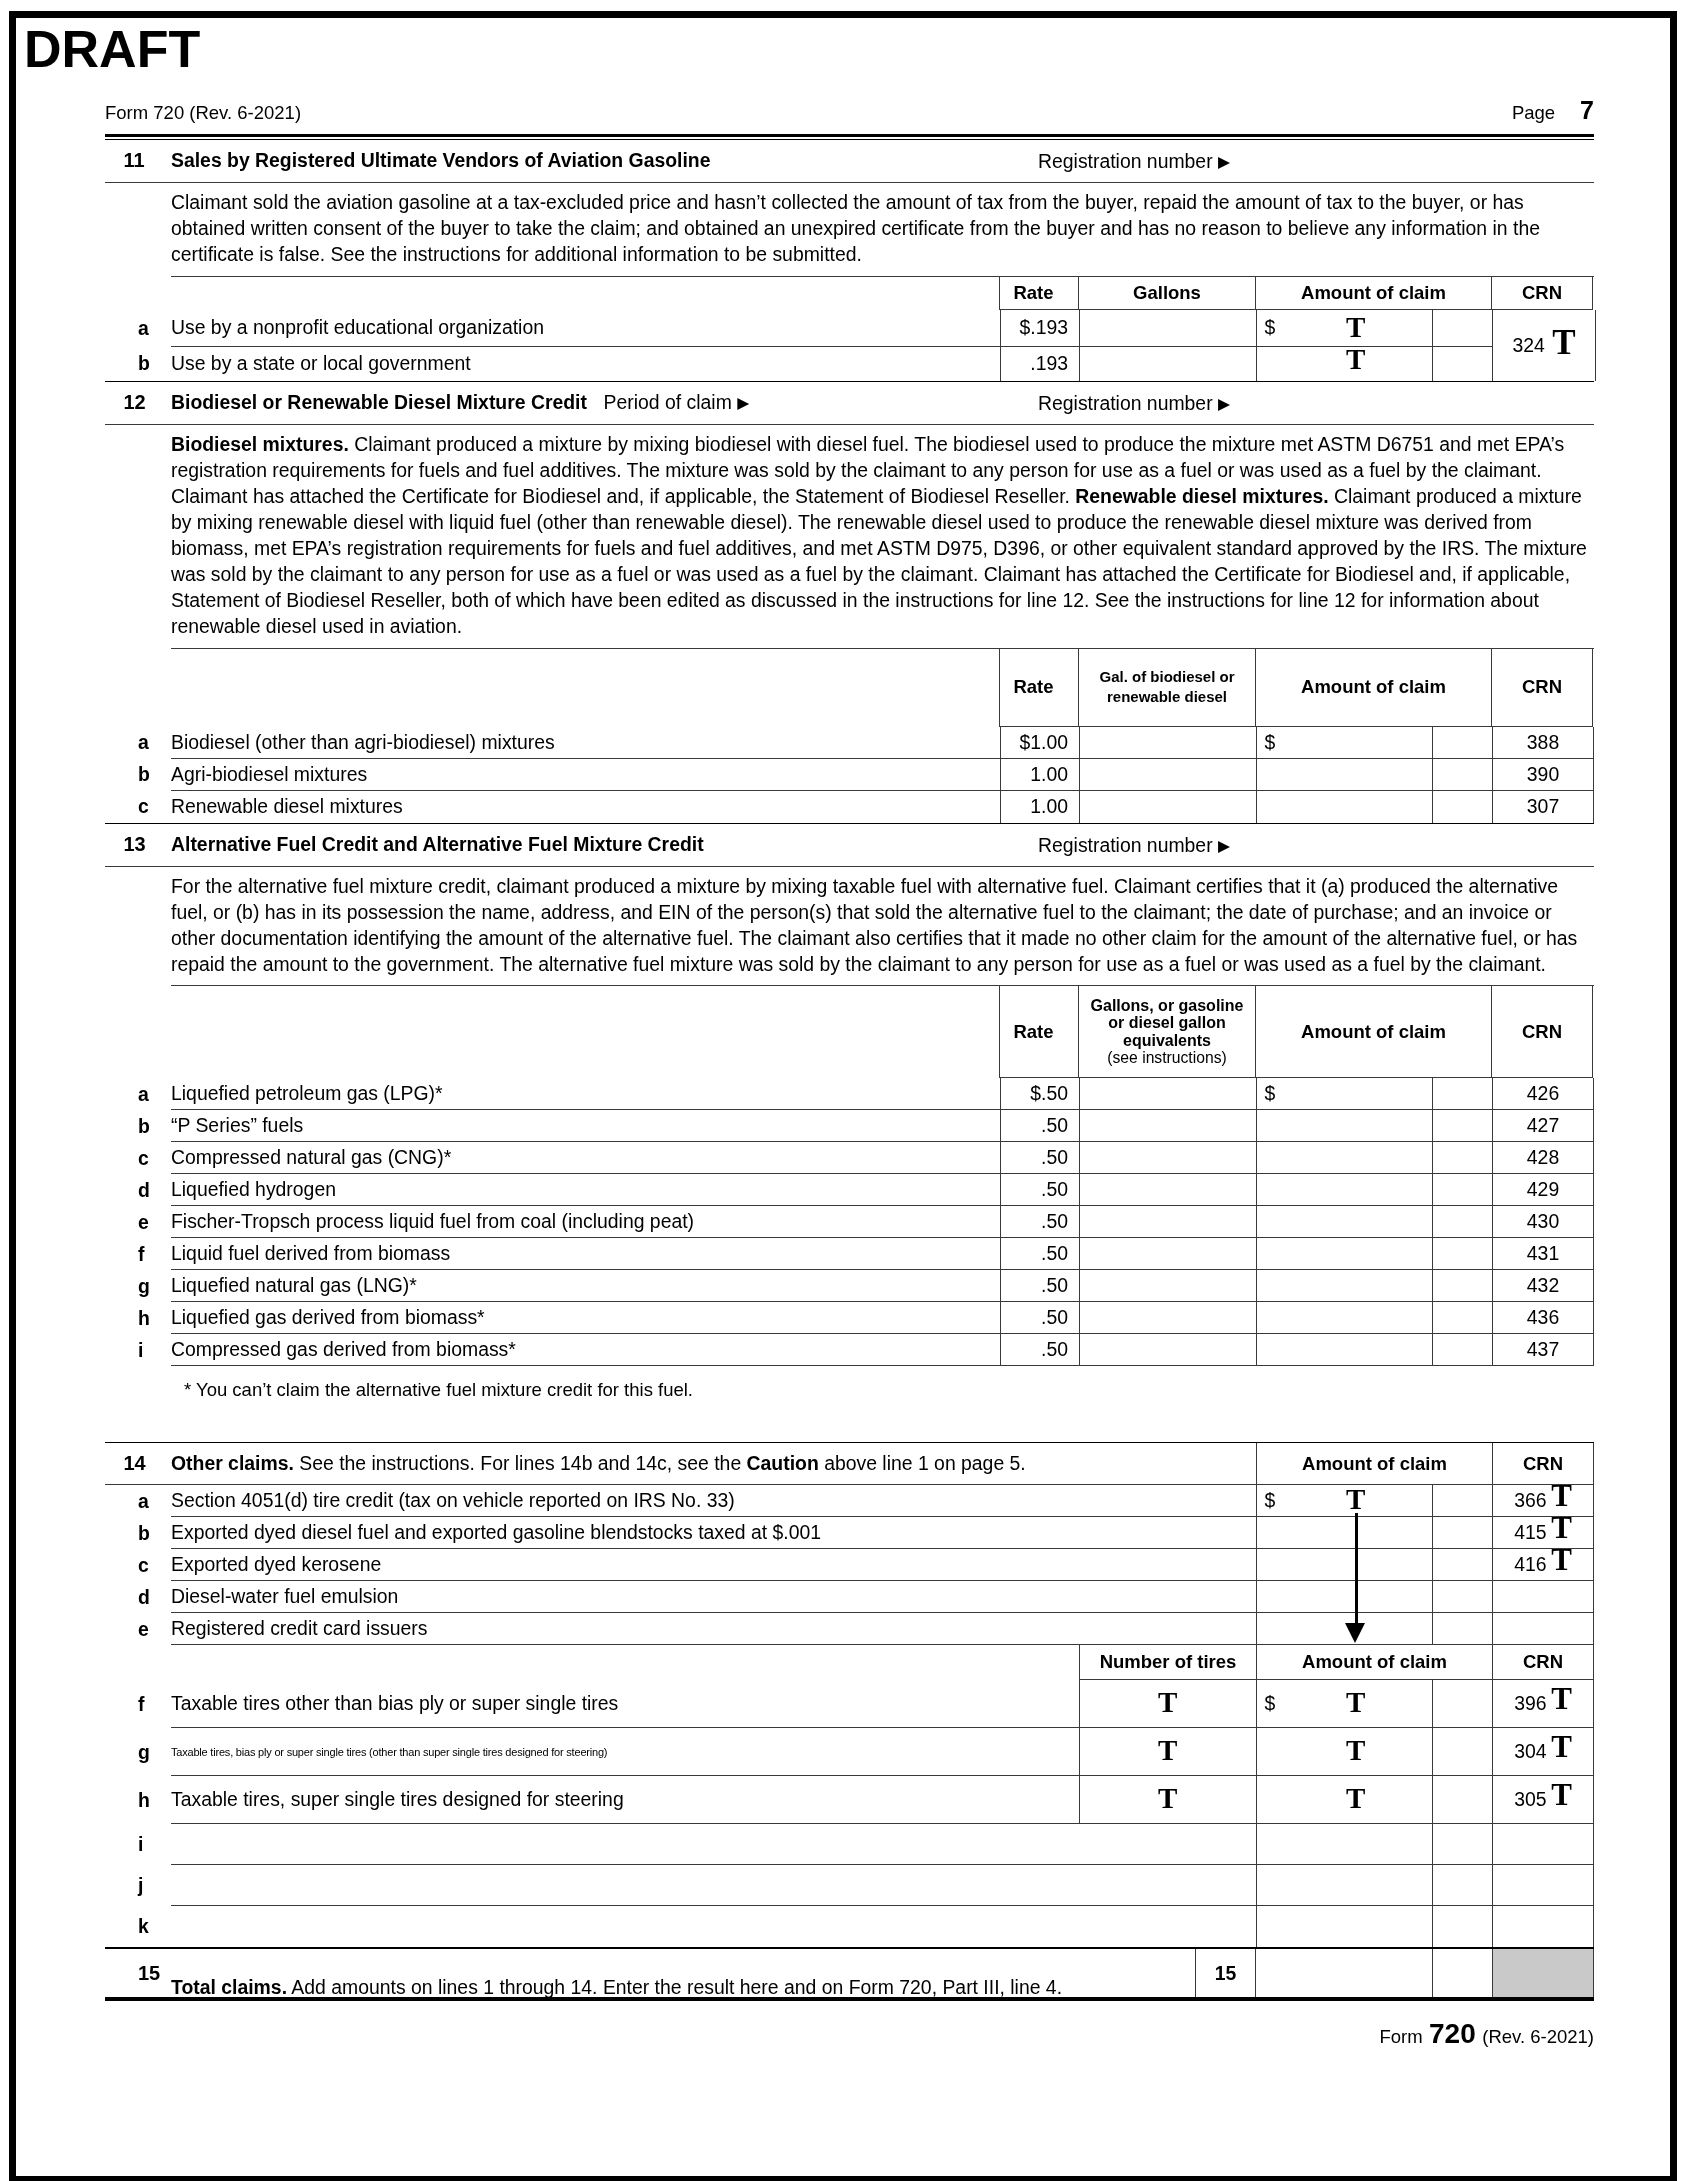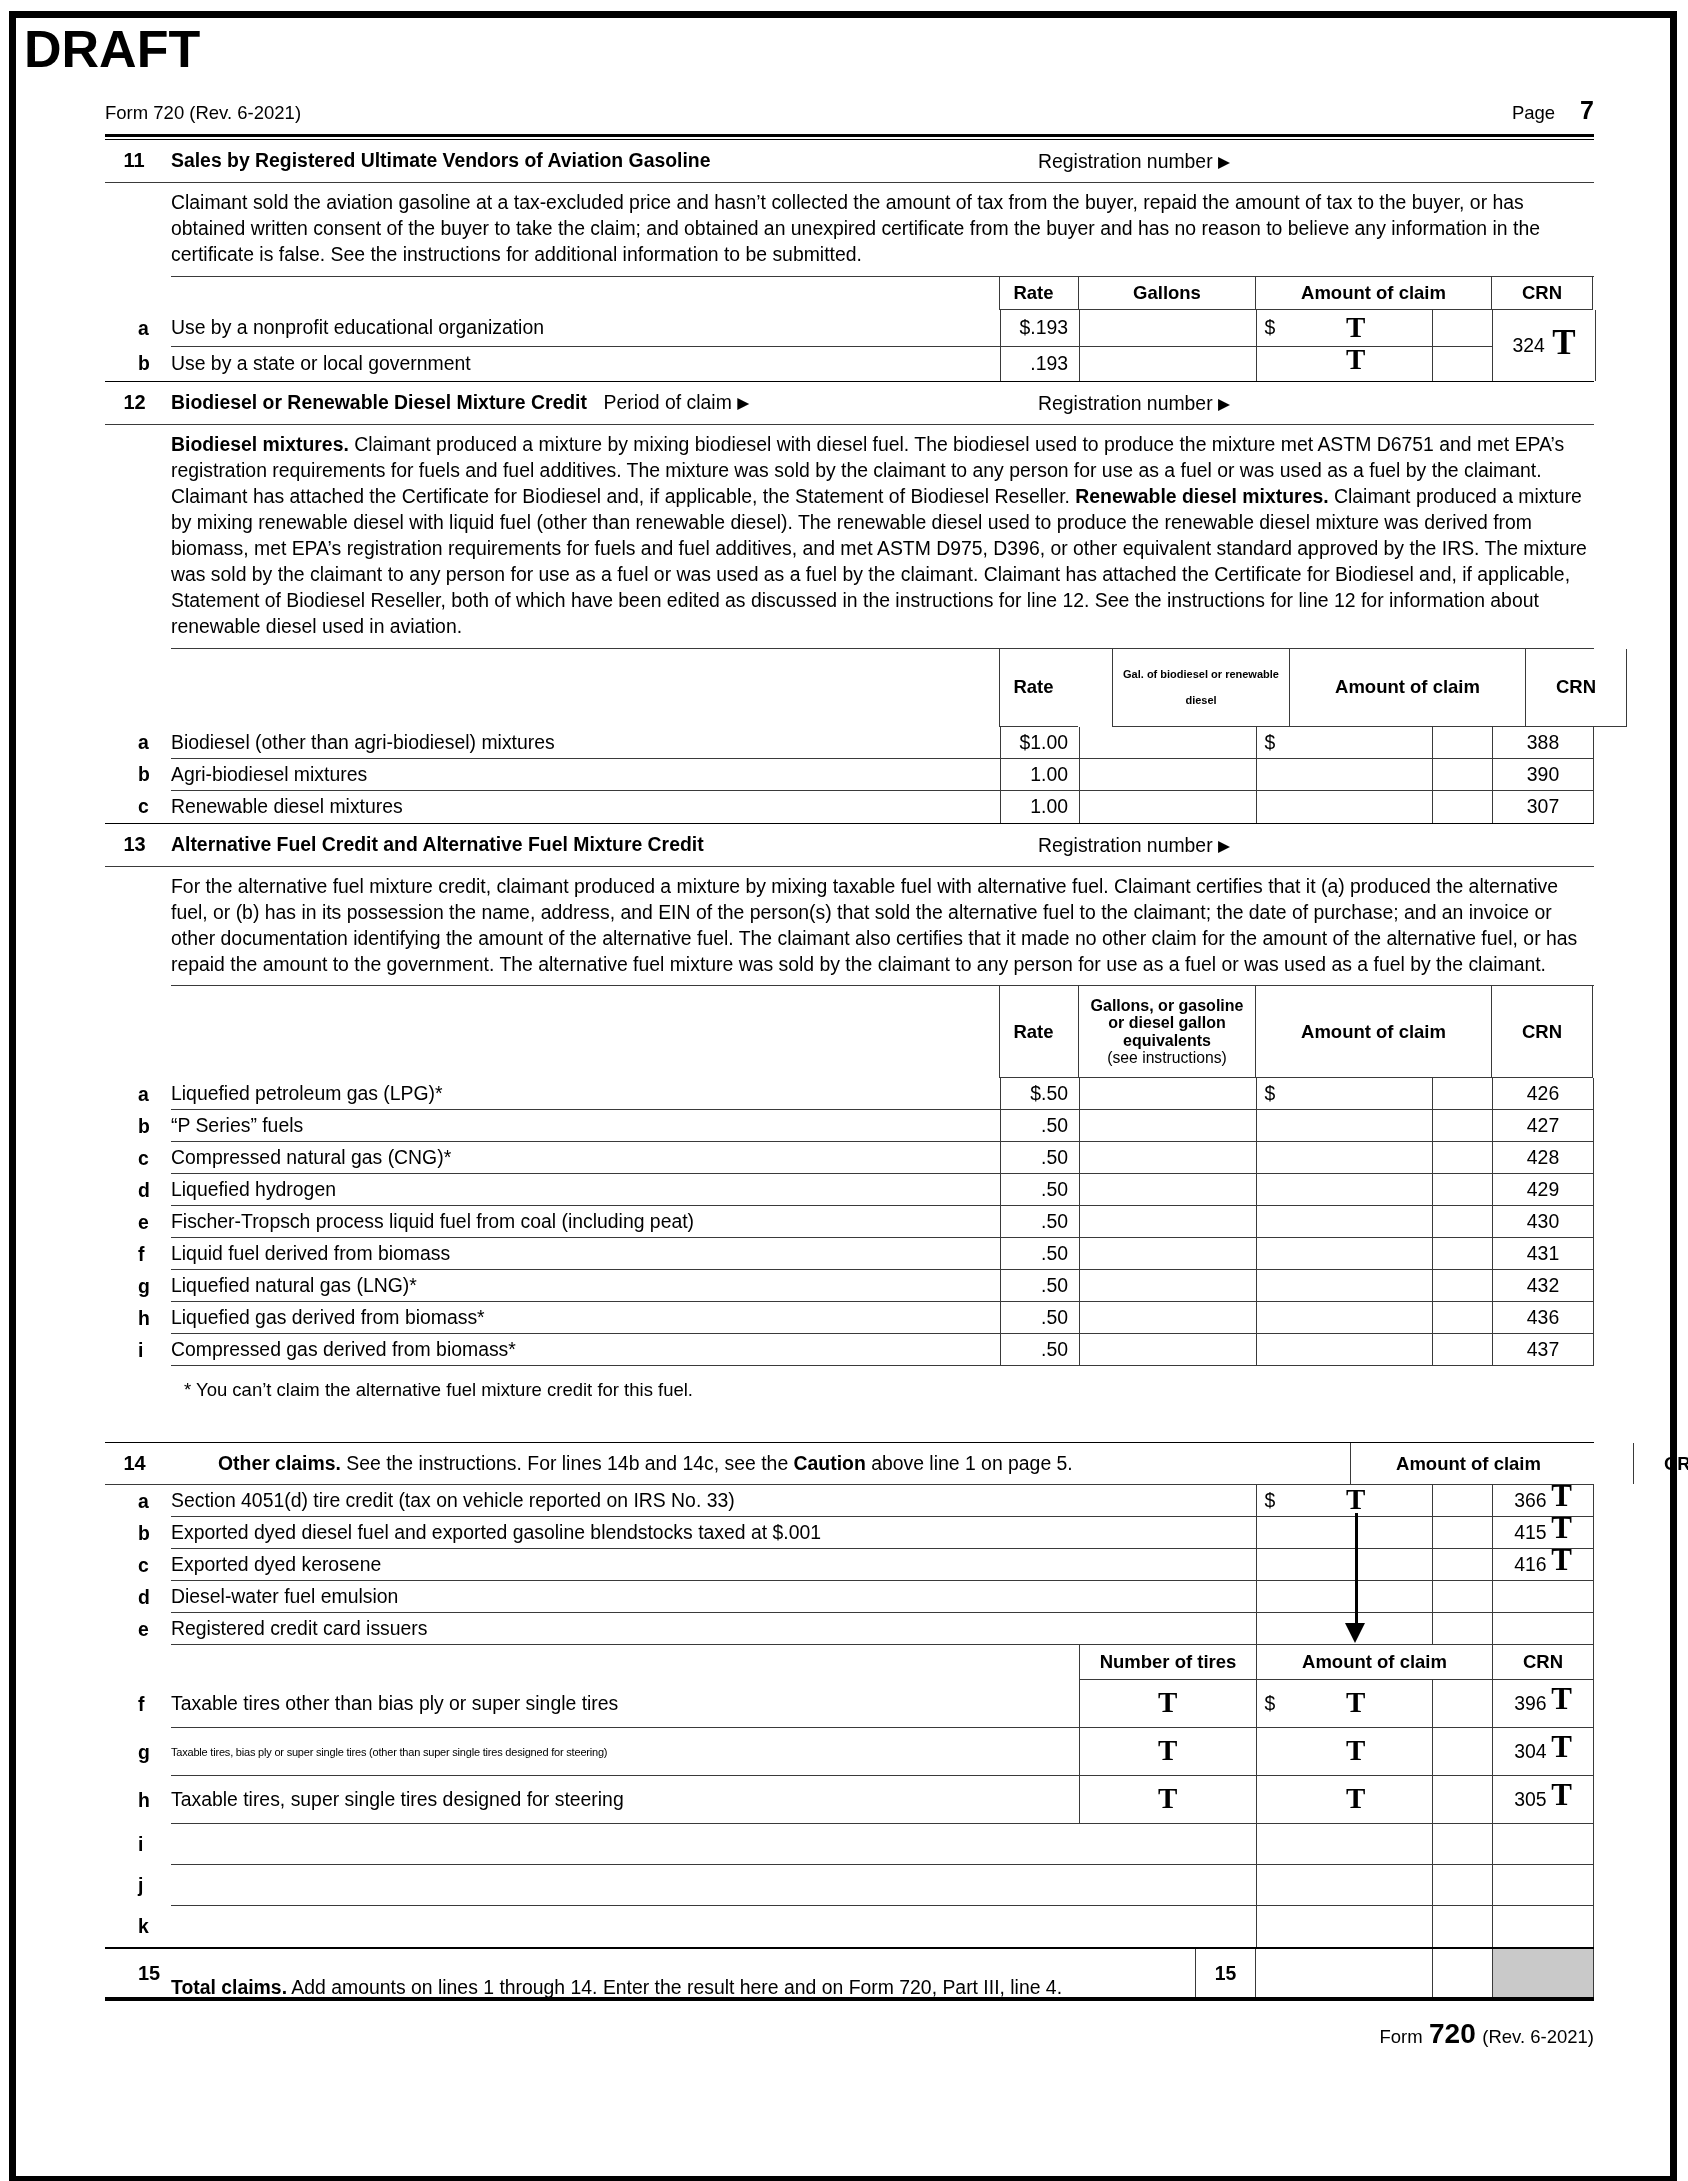--- a/index.html
+++ b/index.html
@@ -43,21 +43,21 @@
   .amt2{flex:0 0 236px;justify-content:center;}
   .sub{flex:0 0 60px;}
   .crn{flex:0 0 102px;justify-content:center;}
   .box15{flex:0 0 61px;justify-content:center;font-weight:bold;}
   .bl{border-left:0.9px solid #3a3a3a;}
   .br{border-right:0.9px solid #3a3a3a;}
   .bb{border-bottom:0.9px solid #3a3a3a;}
   .th{font-weight:bold;font-size:18.5px;justify-content:center;text-align:center;}
   .h36{height:33px}.h40{height:37px}.h37{height:34px}.h84{height:78px}.h35{height:32px}
   .h100{height:92px}.h38{height:35px}.h52{height:48px}.h44{height:41px}
-  .galhead{font-size:11px;line-height:26px;padding:0 5.5px;margin-left:34px;}
+  .galhead{font-size:15px;line-height:20px;padding:0 5.5px;}
   .galhead13{font-size:16px;line-height:17.5px;padding:0 3.7px;flex-direction:column;justify-content:center;}
   .galnote{font-weight:normal;font-size:15.7px;}
   .t11body{display:flex;}
   .t11left{flex:0 0 1387px;}
   .crnm{flex:0 0 102px;border-left:0.9px solid #3a3a3a;border-right:0.9px solid #3a3a3a;
         display:flex;align-items:center;justify-content:center;}
   .tmark{font-family:"Liberation Serif", serif;font-weight:bold;line-height:1;}
   .tm30{font-size:29px;}
   .tm34{font-size:31px;position:relative;top:-5.5px;margin-left:4.6px;}
   .tm38{font-size:35px;position:relative;top:-2.8px;margin-left:7.4px;}
@@ -301,21 +301,21 @@
       <div class="c rate bl bb">.50</div>
       <div class="c gal bl bb"></div>
       <div class="c amt bl bb"></div>
       <div class="c sub bl bb"></div>
       <div class="c crn bl br bb">437</div>
     </div>
   </div>
 
   <div class="footnote">* You can’t claim the alternative fuel mixture credit for this fuel.</div>
 
-  <div class="band band-thicktop" style="height:41px;gap:47px;">
+  <div class="band band-thicktop" style="height:41px;">
     <span class="bnum">14</span>
     <span style="flex:0 0 1085px;">
       <b>Other claims.</b><span> See the instructions. For lines 14b and 14c, see the </span><b>Caution</b><span> above line 1 on page 5.</span>
     </span>
     <span class="c amt2 th bl" style="height:41px;">Amount of claim</span>
     <span class="c crn th bl br" style="height:41px;">CRN</span>
   </div>
 
   <div class="rows14a">
     <div class="tr h35">

